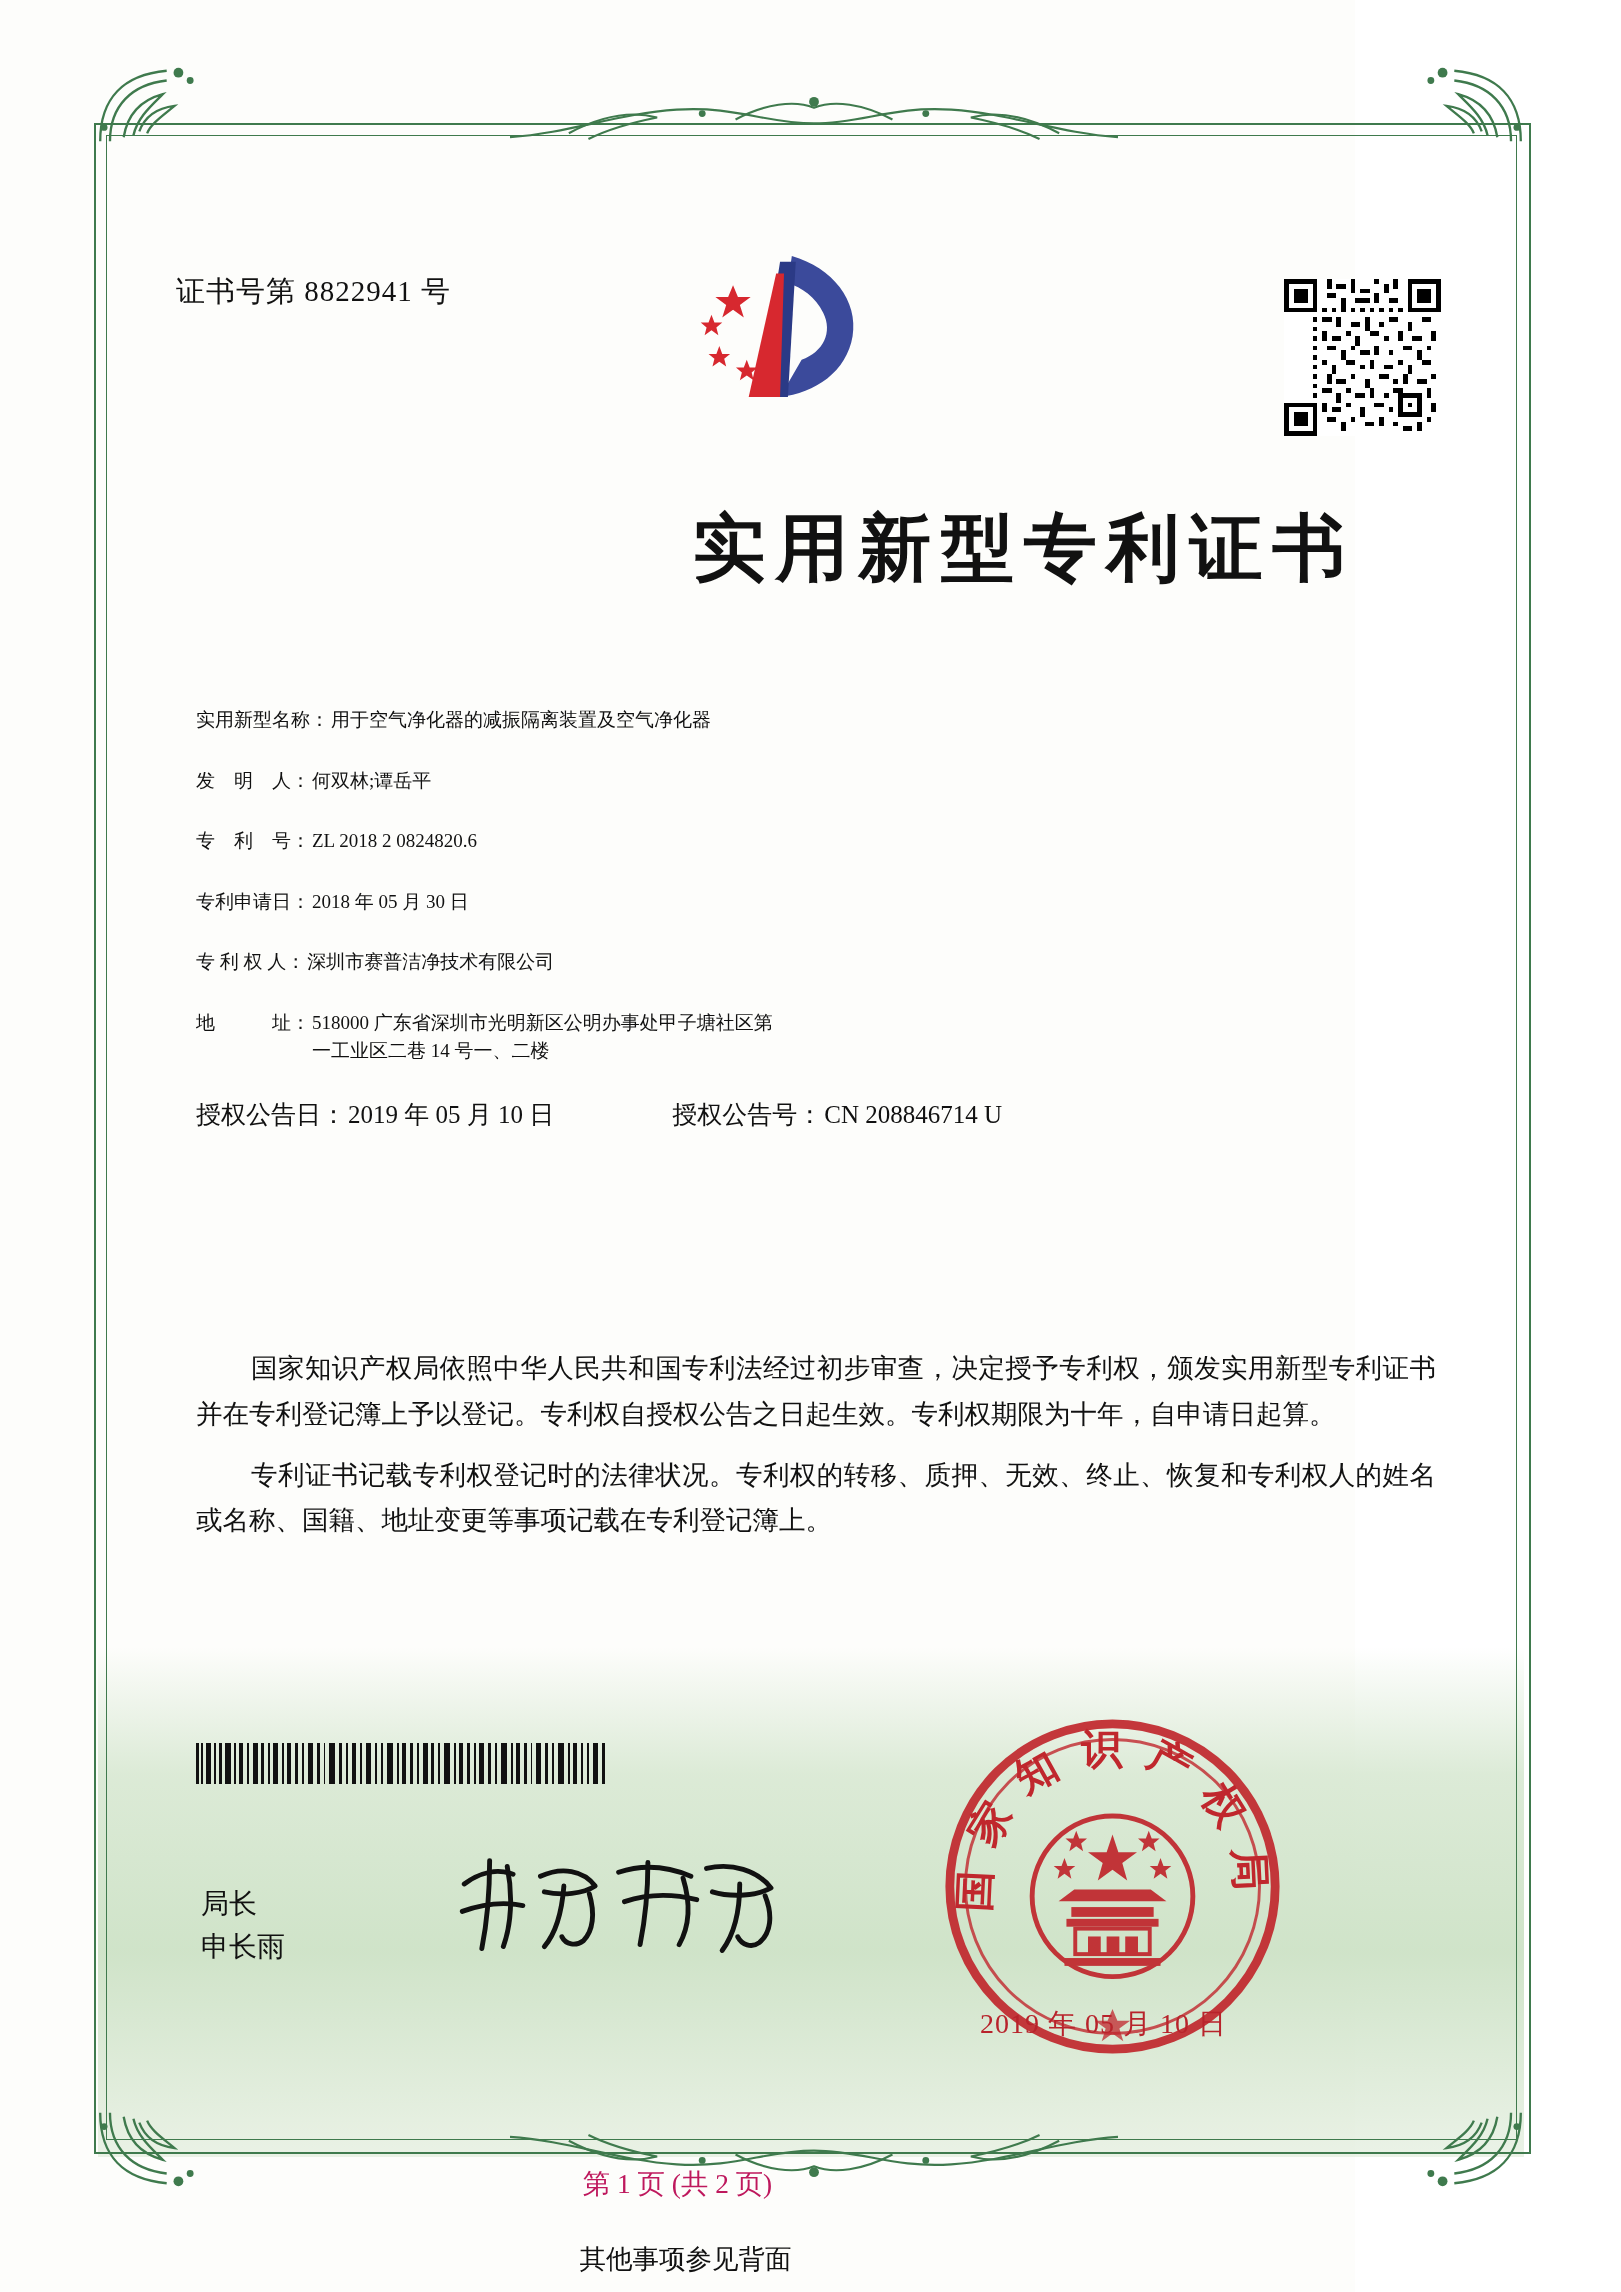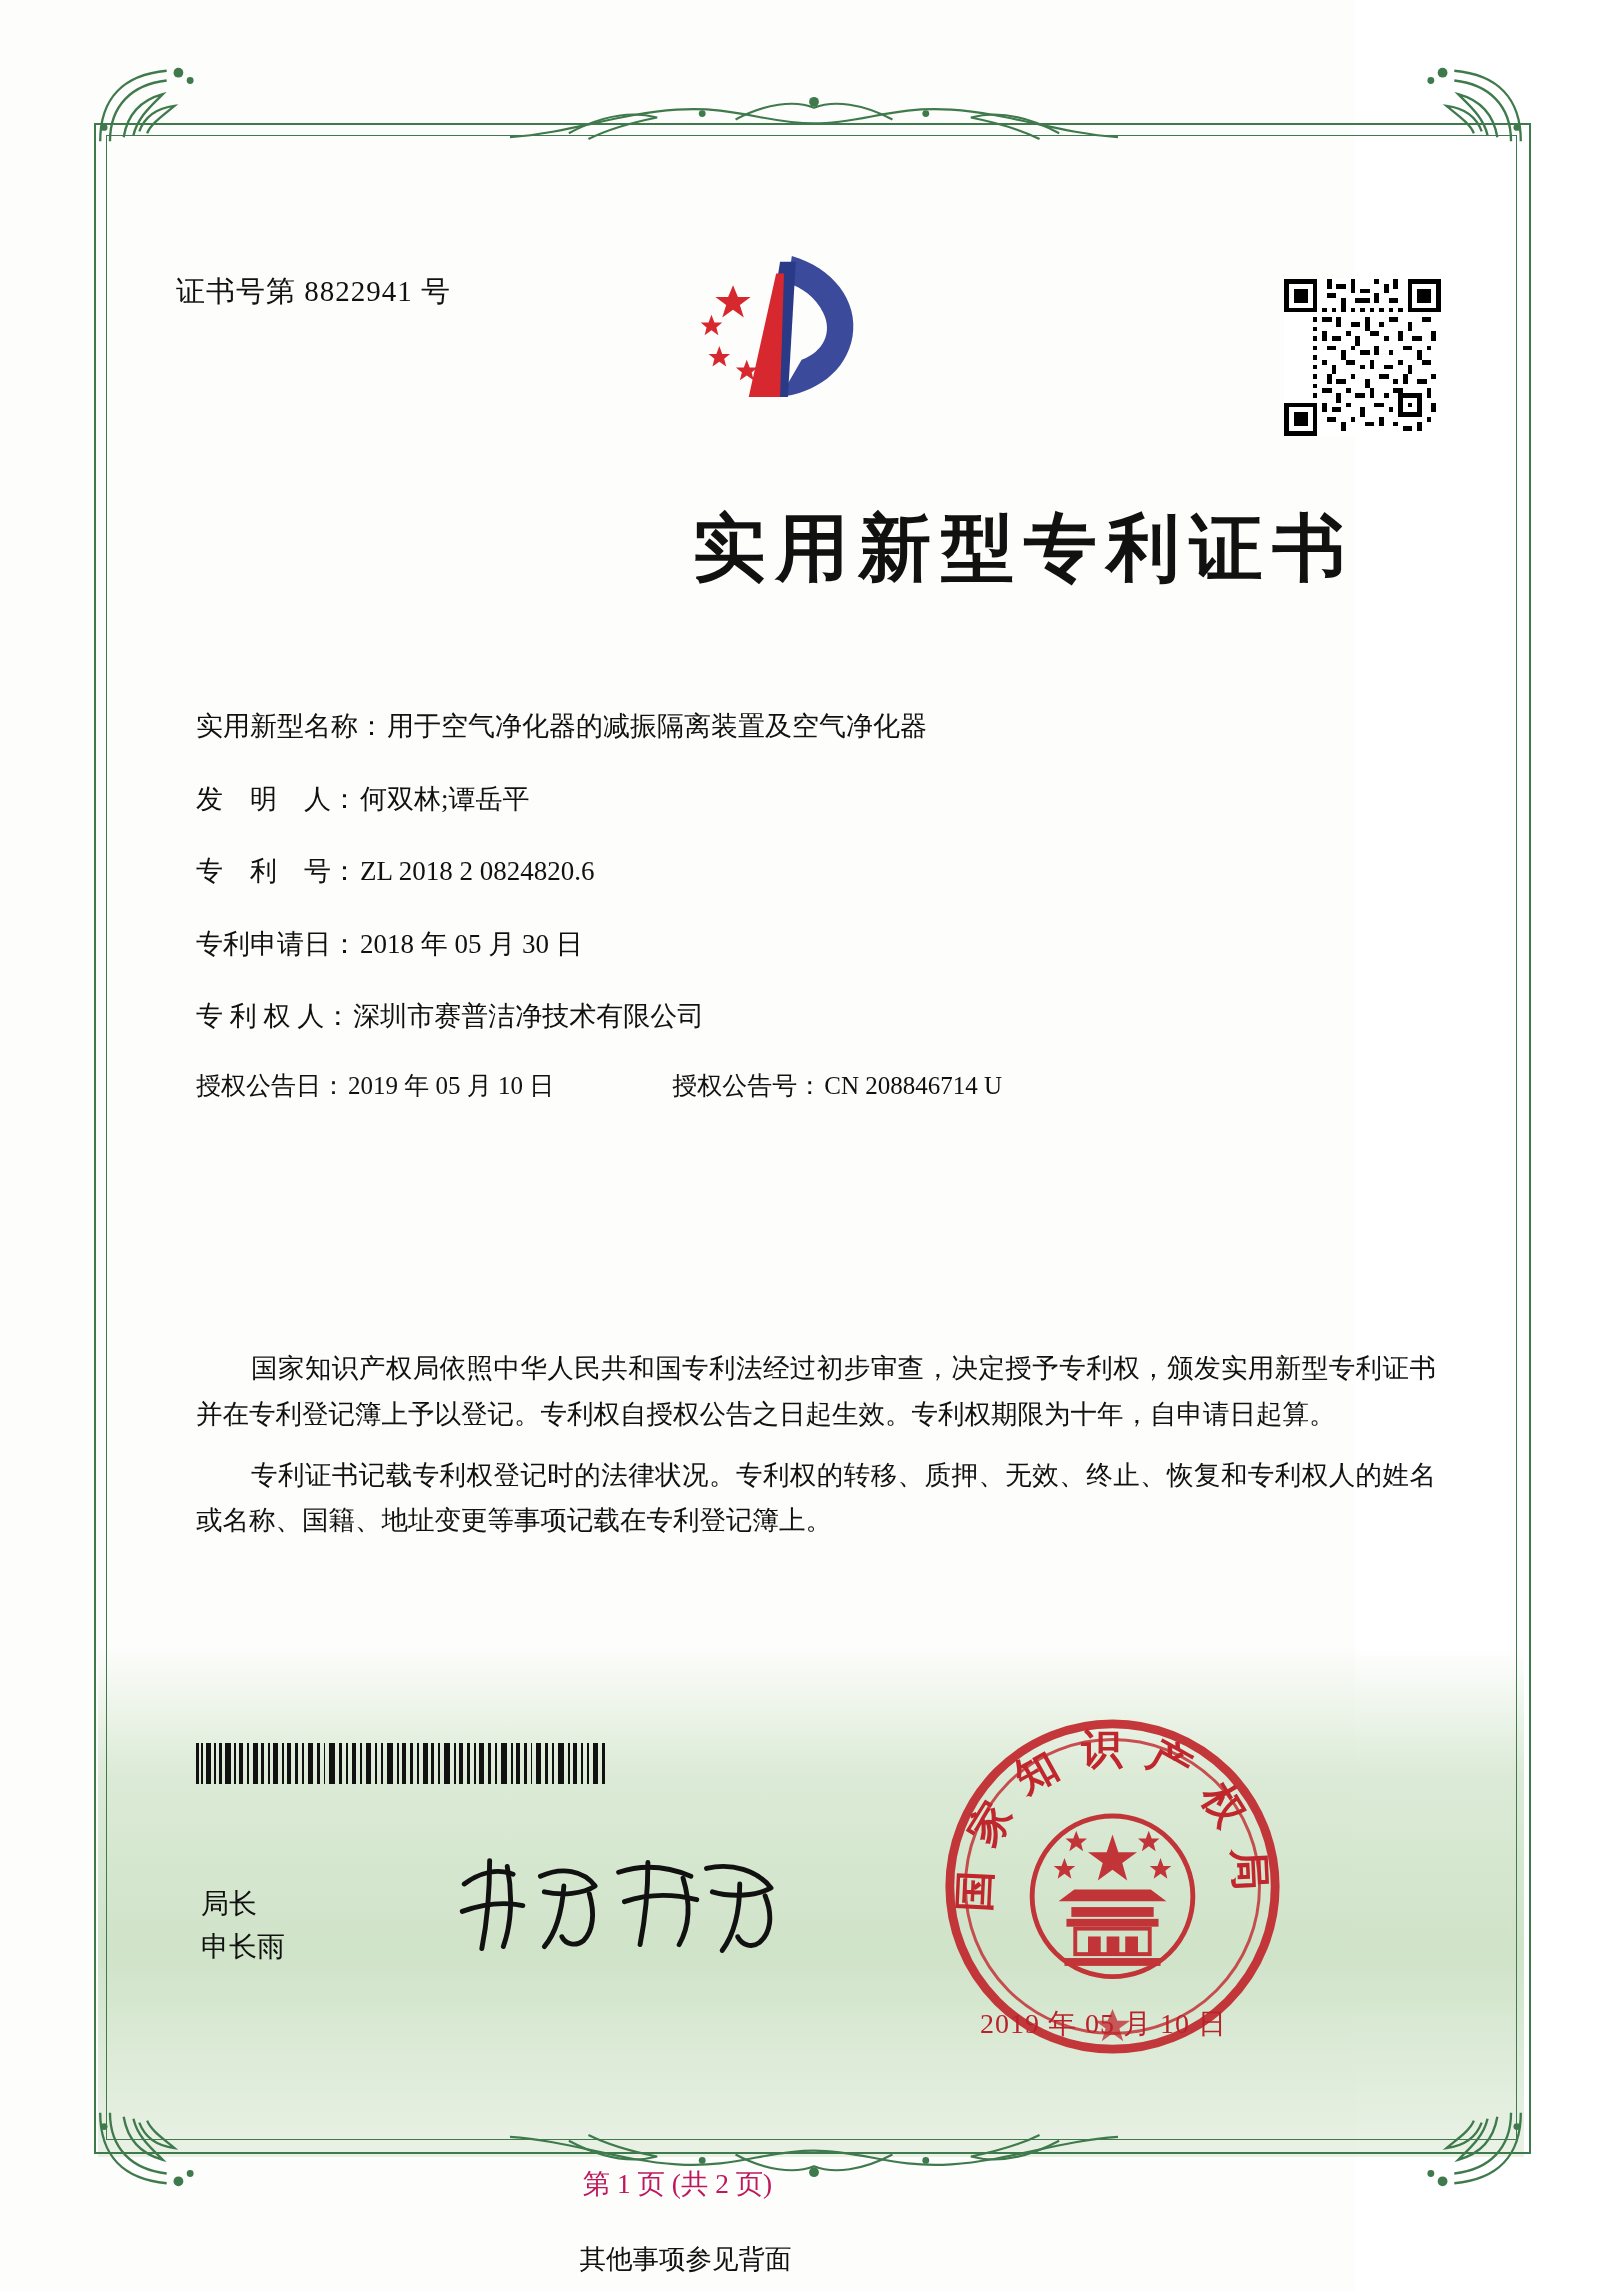--- a/index.html
+++ b/index.html
@@ -130,21 +130,21 @@
   .fields {
     position: absolute;
     left: 196px;
     top: 706px;
     width: 1235px;
   }
   .field {
     display: flex;
     align-items: flex-start;
     margin-bottom: 32px;
-    font-size: 27px;
+    font-size: 19px;
     line-height: 1.5;
   }
   .f-label {
     white-space: pre;
     flex: none;
     color: #111;
   }
   .f-value {
     color: #111;
     padding-left: 2px;
@@ -496,20 +496,27 @@
     <div class="field">
       <span class="f-label">专利申请日：</span>
       <span class="f-value">2018 年 05 月 30 日</span>
     </div>
 
     <div class="field">
       <span class="f-label">专 利 权 人：</span>
       <span class="f-value">深圳市赛普洁净技术有限公司</span>
     </div>
 
+    <div class="field addr">
+      <span class="f-label">地　　　址：</span>
+      <span class="f-value">
+        <span>518000 广东省深圳市光明新区公明办事处甲子塘社区第</span>
+        <span class="wrap2">一工业区二巷 14 号一、二楼</span>
+      </span>
+    </div>
 
     <div class="row-double">
       <span class="seg1">
         <span class="f-label">授权公告日：</span><span class="f-value">2019 年 05 月 10 日</span>
       </span>
       <span class="seg2">
         <span class="f-label">授权公告号：</span><span class="f-value">CN 208846714 U</span>
       </span>
     </div>
   </div>

